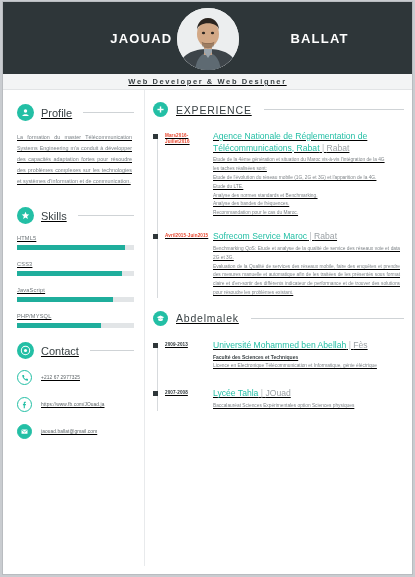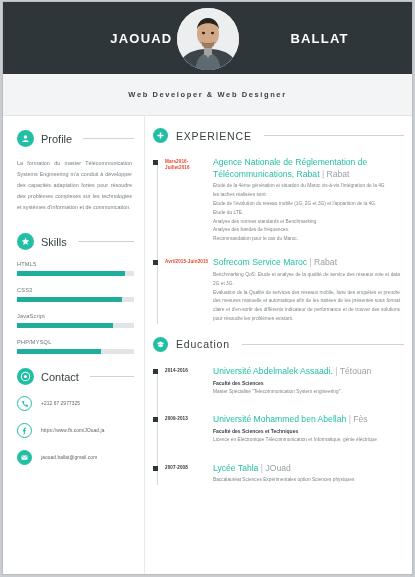--- a/index.html
+++ b/index.html
@@ -40,38 +40,40 @@
     left: 50%; top: 6px;
     transform: translateX(-50%);
     width: 62px; height: 62px;
     border-radius: 50%;
     overflow: hidden;
     background: #e9ebec;
   }
   .photo-svg { display: block; width: 62px; height: 62px; }
 
   .subtitle-bar {
-    height: 42px;
+    height: 16px;
     background: #f3f4f5;
     display: flex;
     align-items: center;
     justify-content: center;
     border-bottom: 1px solid #e2e4e6;
+    text-decoration: underline;
   }
   .subtitle-bar span {
     font-size: 7.5px;
     font-weight: bold;
     letter-spacing: 1.6px;
     color: #3b4245;
   }
 
   
   .body {
     display: flex;
     height: 476px;
+    text-decoration: underline;
   }
   .sidebar {
     width: 142px;
     padding: 14px 10px 0 14px;
     border-right: 1px solid #e8eaec;
   }
   .main {
     flex: 1;
     padding: 12px 8px 0 8px;
   }
@@ -378,32 +380,24 @@
           </div>
         </div>
 
       <div class="sec-head" style="margin-top:8px;">
         <span class="sec-icon">
           <svg width="9" height="9" viewBox="0 0 10 10">
               <path d="M5 1.6 L9.2 3.6 L5 5.6 L0.8 3.6 Z" fill="#fff"></path>
               <path d="M2.4 4.6 L2.4 7 C3.4 8.1 6.6 8.1 7.6 7 L7.6 4.6 L5 5.9 Z" fill="#fff"></path>
             </svg>
         </span>
-        <span class="sec-title">Education</span>
+        <span class="sec-title">Abdelmalek</span>
         <span class="sec-rule"></span>
       </div>
       <div class="timeline edu-block" id="education-list">
-          <div class="entry">
-            <div class="entry-date date-edu">2014-2016</div>
-            <div class="entry-body">
-              <div class="entry-title"><span>Université Abdelmalek Assaadi.</span><span class="sep"> | </span><span class="place">Tétouan</span></div>
-              <div class="entry-sub">Faculté des Sciences</div>
-              <div class="entry-desc">Master Spécialisé "Telecommunication System engineering".</div>
-            </div>
-          </div>
           <div class="entry">
             <div class="entry-date date-edu">2009-2013</div>
             <div class="entry-body">
               <div class="entry-title"><span>Université Mohammed ben Abellah</span><span class="sep"> | </span><span class="place">Fès</span></div>
               <div class="entry-sub">Faculté des Sciences et Techniques</div>
               <div class="entry-desc">Licence en Electronique Télécommunication et Informatique, génie éléctrique</div>
             </div>
           </div>
           <div class="entry">
             <div class="entry-date date-edu">2007-2008</div>

